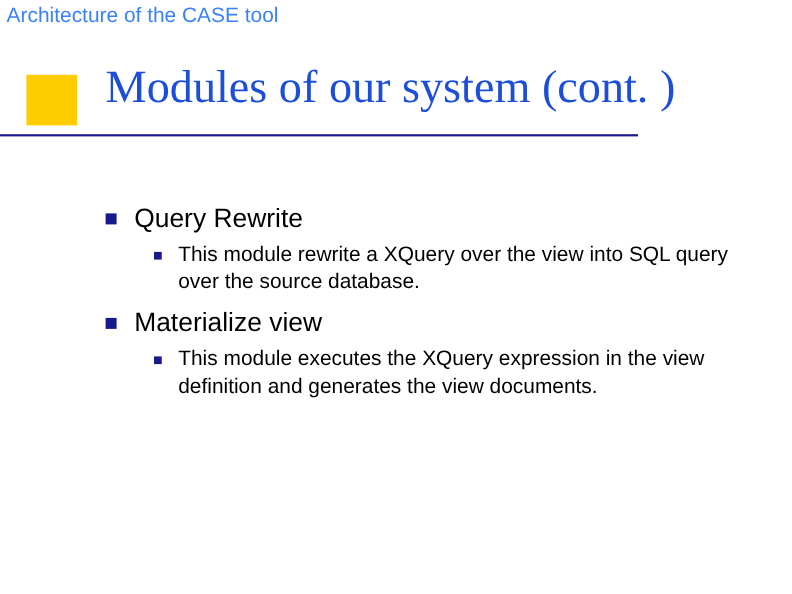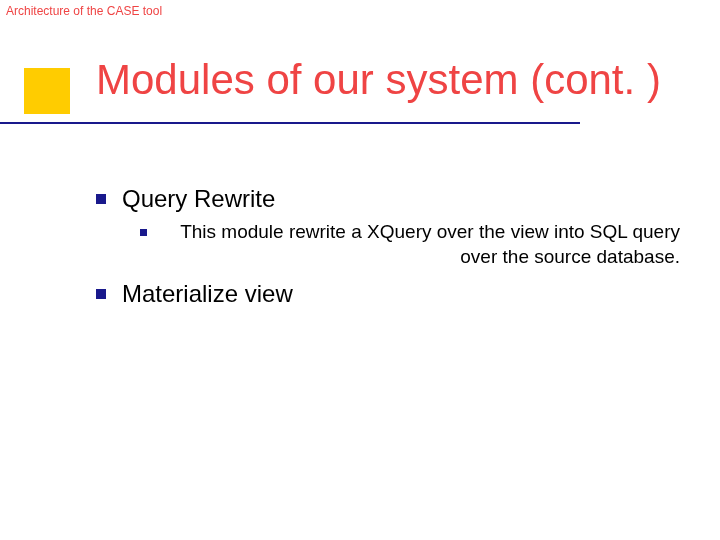--- a/index.html
+++ b/index.html
@@ -15,22 +15,22 @@
   .slide {
     position: relative;
     width: 720px;
     height: 540px;
     box-sizing: border-box;
   }
   .header {
     position: absolute;
     top: 4px;
     left: 6px;
-    font-size: 12px;
-    color: #ef4444;
+    font-size: 19px;
+    color: #3b82f6;
   }
   .accent-block {
     position: absolute;
     left: 24px;
     top: 68px;
     width: 46px;
     height: 46px;
     background: #ffcc00;
     z-index: 0;
   }
@@ -40,23 +40,23 @@
     top: 122px;
     width: 580px;
     height: 2px;
     background: #19198c;
     z-index: 1;
   }
   .title {
     position: absolute;
     left: 96px;
     top: 56px;
-    font-family: Liberation Sans, sans-serif;
+    font-family: Liberation Serif, serif;
     font-size: 42px;
-    color: #ef4444;
+    color: #1d4ed8;
     z-index: 2;
     white-space: nowrap;
     text-align: center;
   }
   .content {
     position: absolute;
     left: 96px;
     top: 148px;
     right: 40px;
     margin-top: 36px;
@@ -82,21 +82,20 @@
     margin-top: 6px;
     margin-left: 18px;
     margin-bottom: 10px;
   }
   .lvl2 > li {
     font-size: 19px;
     padding-left: 22px;
     position: relative;
     line-height: 1.3;
     margin-bottom: 4px;
-    text-align: right;
   }
   .lvl2 > li::before {
     content: "";
     position: absolute;
     left: 0;
     top: 9px;
     width: 7px;
     height: 7px;
     background: #19198c;
   }
@@ -114,17 +113,20 @@
   <div class="content">
     <ul class="lvl1">
       <li>
         <span>Query Rewrite</span>
         <ul class="lvl2">
           <li>This module rewrite a XQuery over the view into SQL query over the source database.</li>
         </ul>
       </li>
       <li>
         <span>Materialize view</span>
+        <ul class="lvl2">
+          <li>This module executes the XQuery expression in the view definition and generates the view documents.</li>
+        </ul>
       </li>
     </ul>
   </div>
 
 </div>
 
 </body></html>

